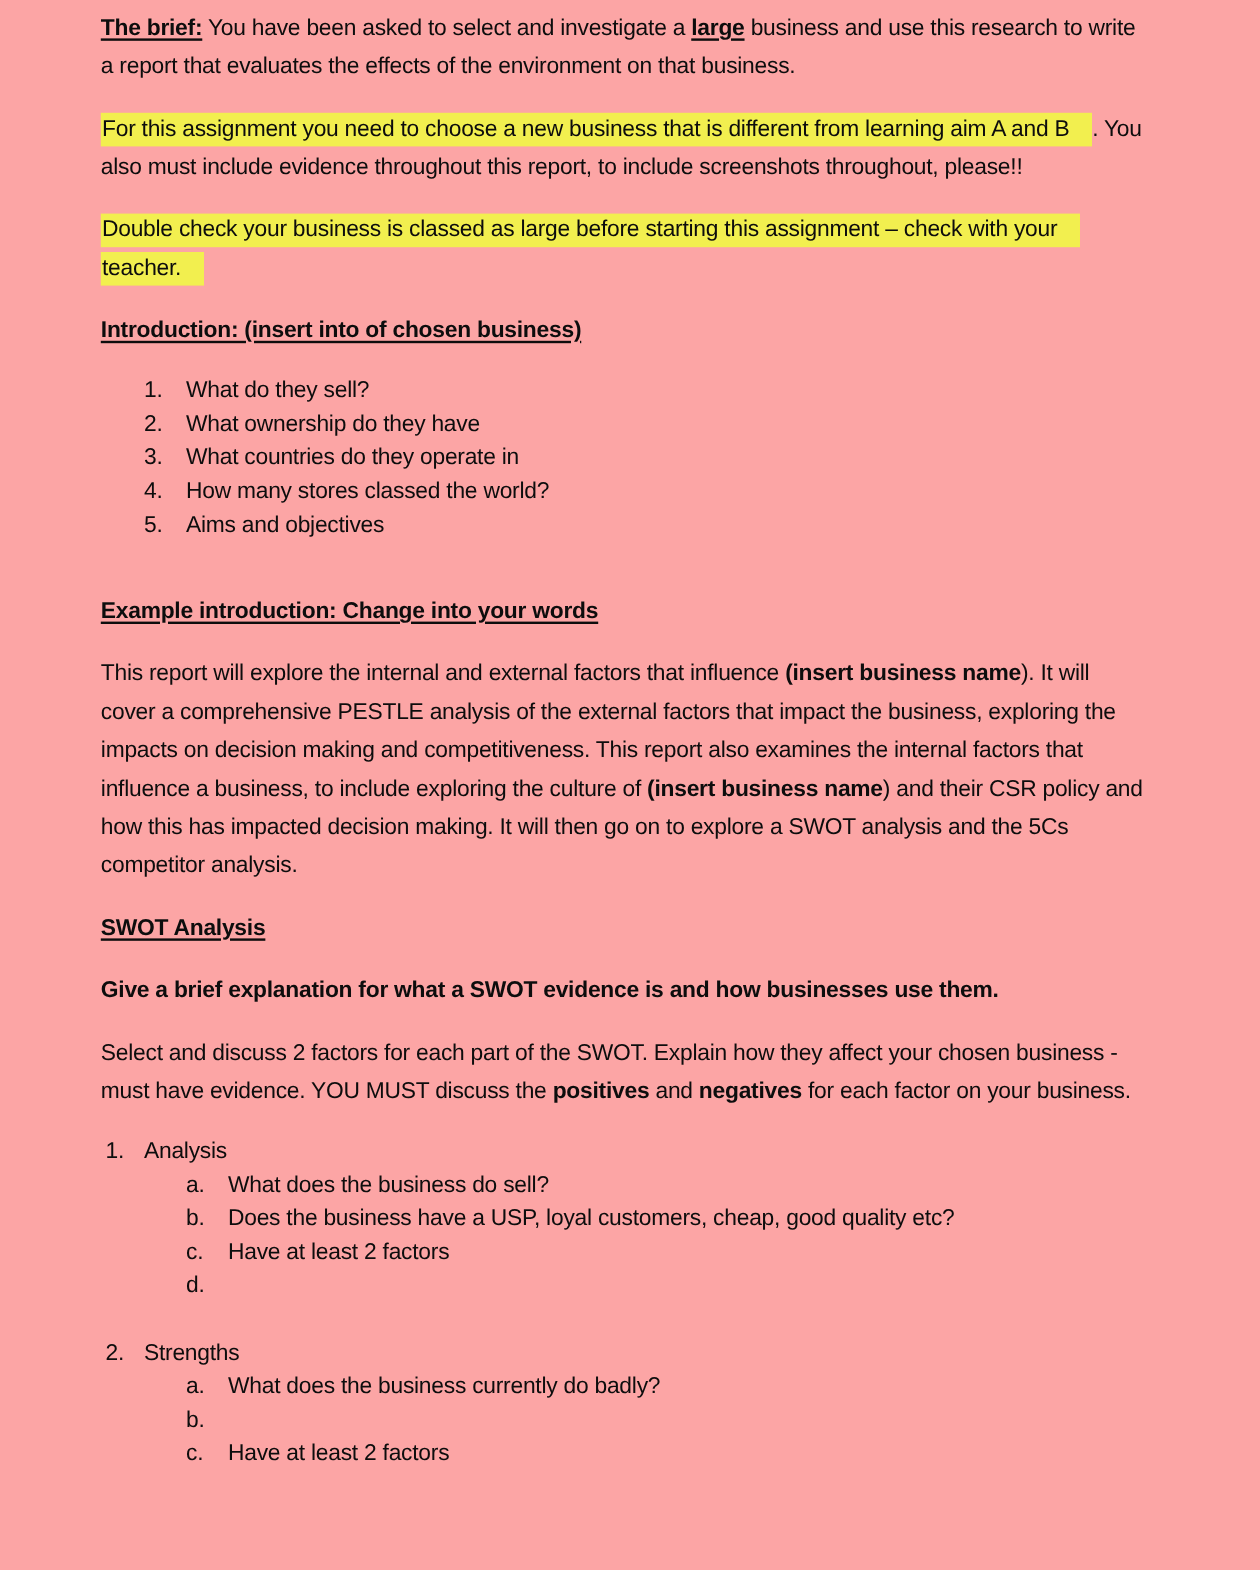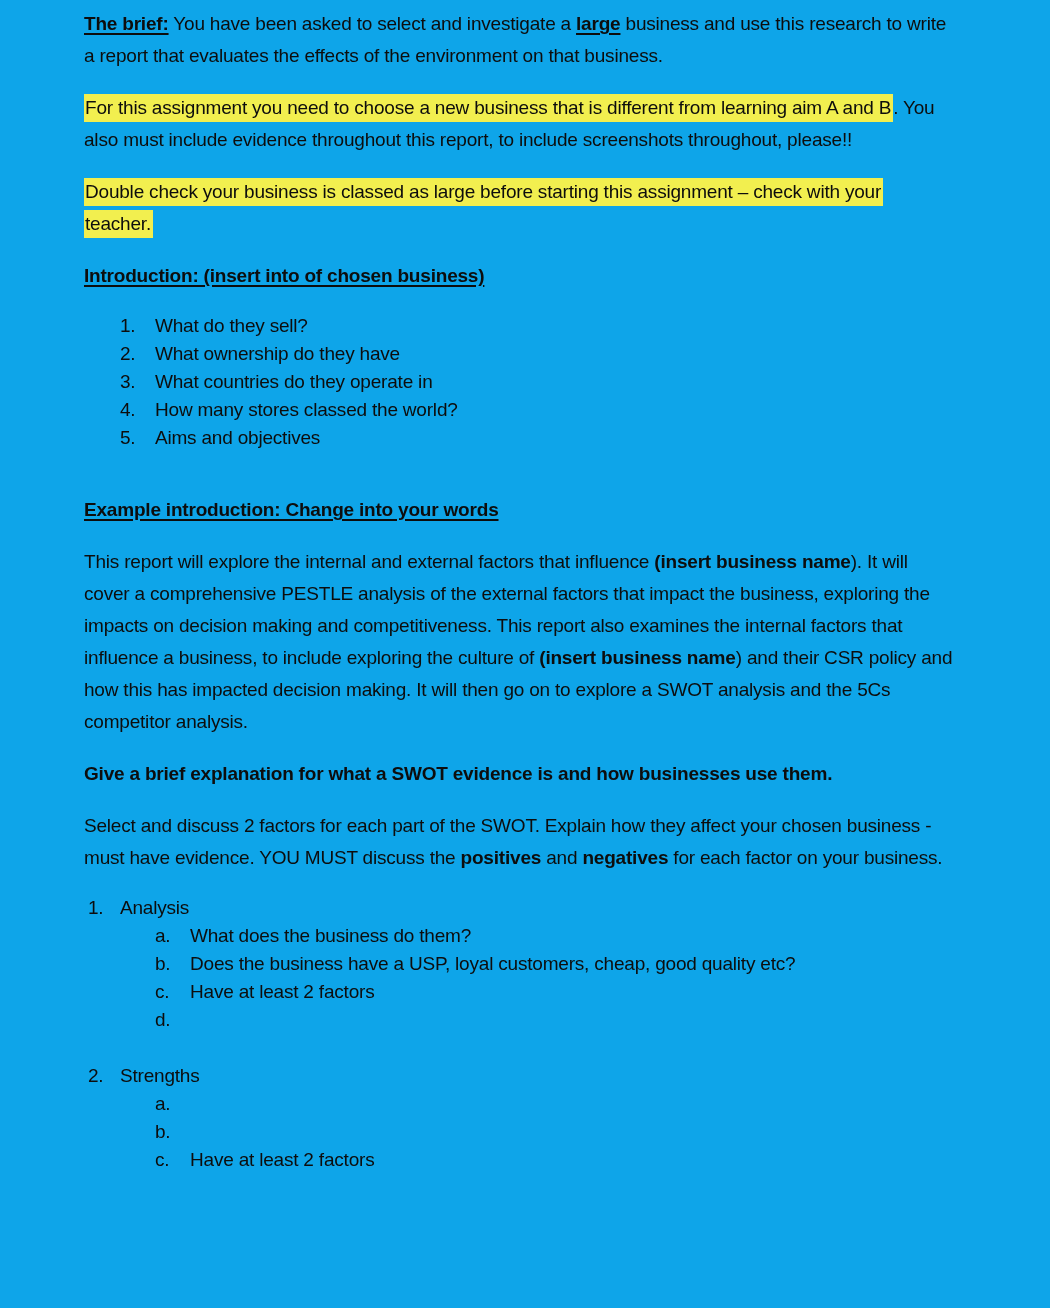--- a/index.html
+++ b/index.html
@@ -1,40 +1,40 @@
 <!DOCTYPE html>
 <html><head>
 <meta charset="utf-8">
 <style>
   html, body { margin: 0; padding: 0; background: #ffffff; }
   .page {
     width: 1050px;
     height: 1308px;
     box-sizing: border-box;
     padding: 8px 96px 0 84px;
-    background: #0ea5e9;
+    background: #fca5a5;
     color: #0d0d0d;
     font-family: "Liberation Sans", sans-serif;
     font-size: 19px;
     line-height: 32px;
     letter-spacing: -0.2px;
     overflow: hidden;
   }
   .para { margin: 0 0 20px 0; }
   .bu {
     font-weight: 700;
     text-decoration: underline;
     text-decoration-thickness: 2px;
     text-underline-offset: 3px;
   }
   .b { font-weight: 700; }
   mark.hl {
     background: #f2ef4f;
     color: inherit;
-    padding: 3px 2px 4px 1px;
+    padding: 3px 19px 4px 1px;
     box-decoration-break: clone;
     -webkit-box-decoration-break: clone;
   }
   .heading {
     margin: 0 0 20px 0;
     font-weight: 700;
     text-decoration: underline;
     text-decoration-thickness: 2px;
     text-underline-offset: 3px;
   }
@@ -80,33 +80,34 @@
     <div class="list-row">
         <span class="num">5.</span>
         <span class="txt">Aims and objectives</span>
       </div>
   </div>
 
   <p class="para heading">Example introduction: Change into your words</p>
 
   <p class="para"><span>This report will explore the internal and external factors that influence </span><span class="b">(insert business name</span><span>). It will cover a comprehensive PESTLE analysis of the external factors that impact the business, exploring the impacts on decision making and competitiveness. This report also examines the internal factors that influence a business, to include exploring the culture of </span><span class="b">(insert business name</span><span>) and their CSR policy and how this has impacted decision making. It will then go on to explore a SWOT analysis and the 5Cs competitor analysis.</span></p>
 
+  <p class="para heading">SWOT Analysis</p>
 
   <p class="para b">Give a brief explanation for what a SWOT evidence is and how businesses use them.</p>
 
   <p class="para"><span>Select and discuss 2 factors for each part of the SWOT. Explain how they affect your chosen business - must have evidence. YOU MUST discuss the </span><span class="b">positives</span><span> and </span><span class="b">negatives</span><span> for each factor on your business.</span></p>
 
   <div class="list swot-list strengths-block">
     <div class="list-row">
         <span class="top-num">1.</span>
         <span class="txt">Analysis</span>
       </div>
     <div class="list-row">
         <span class="sub-num">a.</span>
-        <span class="txt">What does the business do them?</span>
+        <span class="txt">What does the business do sell?</span>
       </div>
     <div class="list-row">
         <span class="sub-num">b.</span>
         <span class="txt">Does the business have a USP, loyal customers, cheap, good quality etc?</span>
       </div>
     <div class="list-row">
         <span class="sub-num">c.</span>
         <span class="txt">Have at least 2 factors</span>
       </div>
     <div class="list-row">
@@ -114,20 +115,21 @@
       </div>
   </div>
 
   <div class="list swot-list">
     <div class="list-row">
         <span class="top-num">2.</span>
         <span class="txt">Strengths</span>
       </div>
     <div class="list-row">
         <span class="sub-num">a.</span>
+        <span class="txt">What does the business currently do badly?</span>
       </div>
     <div class="list-row">
         <span class="sub-num">b.</span>
       </div>
     <div class="list-row">
         <span class="sub-num">c.</span>
         <span class="txt">Have at least 2 factors</span>
       </div>
   </div>
 

